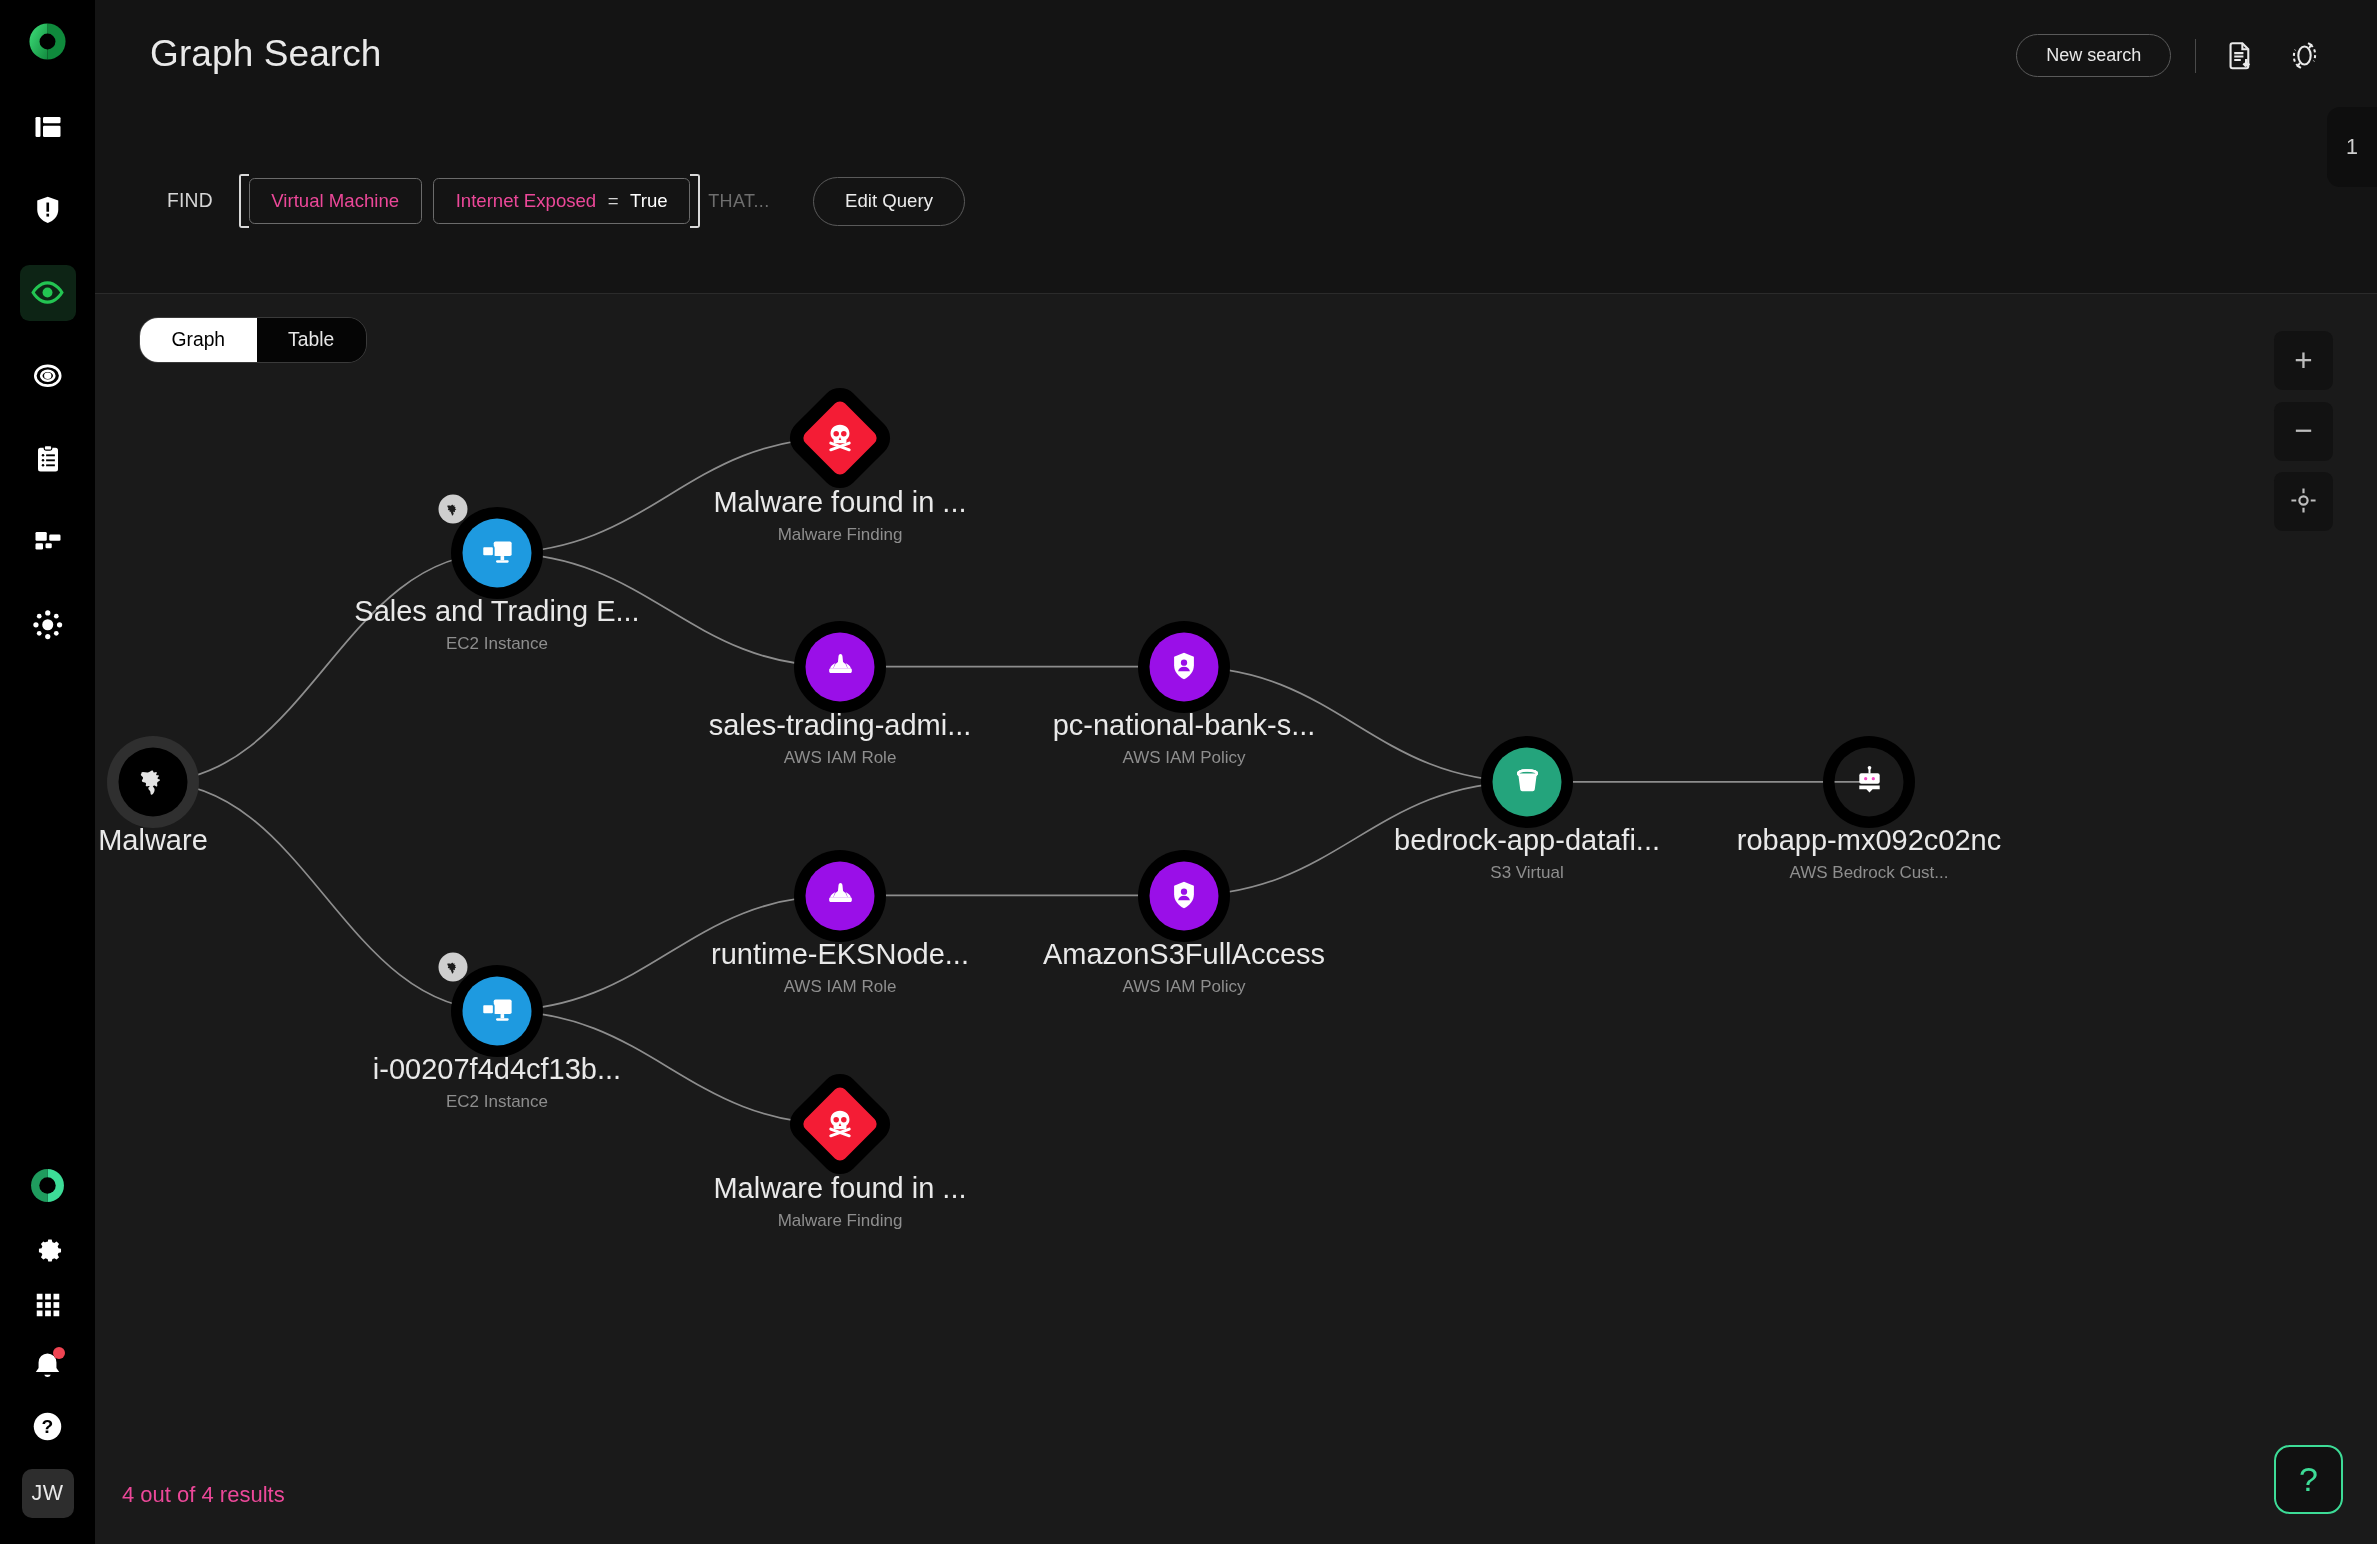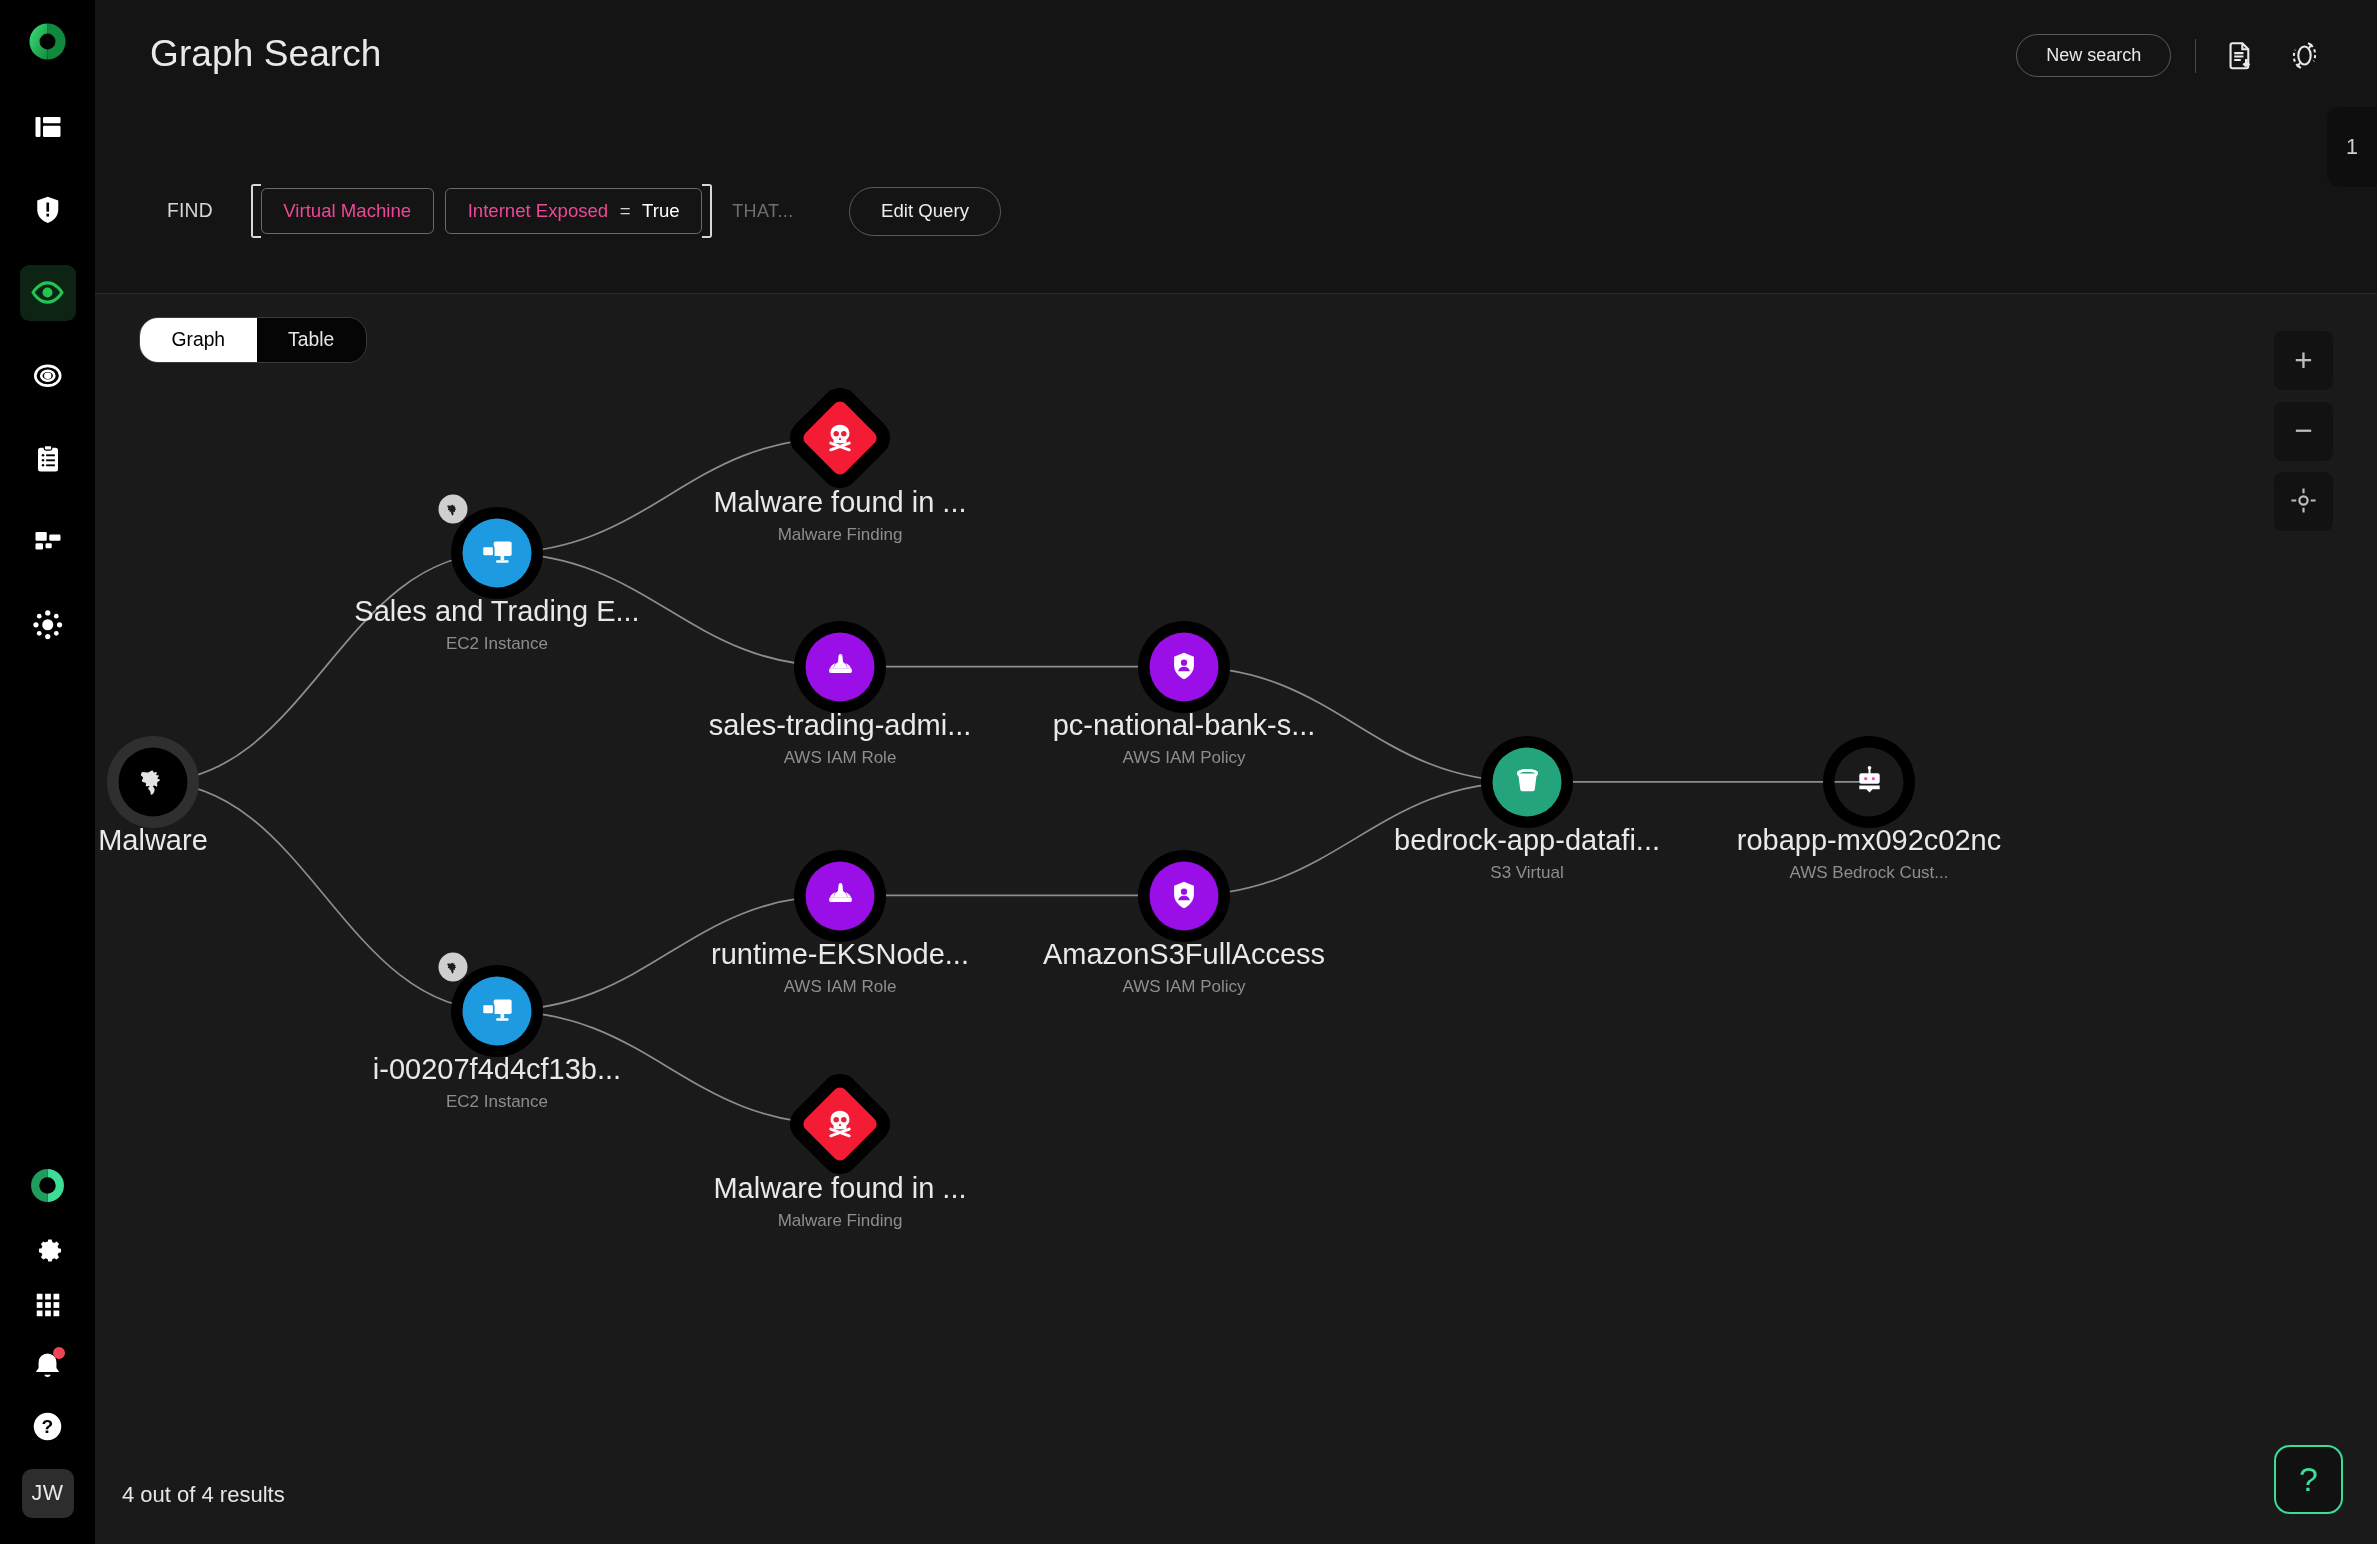--- a/index.html
+++ b/index.html
@@ -59,22 +59,22 @@
   }
   .vdiv{ width:0.7px; height:34px; background:#4a4a4a; }
   .icon-btn{ width:40px; height:40px; display:flex; align-items:center; justify-content:center; cursor:pointer; }
 
   
   .querybar{
     position:absolute; left:95px; top:129px; right:0; height:165px;
     border-bottom:0.7px solid #2b2b2b;
   }
   .qrow{
-    position:absolute; left:72px; top:55px;
-    display:flex; align-items:center; gap:12px;
+    position:absolute; left:72px; top:45px;
+    display:flex; align-items:center; gap:0px;
   }
   .find-label{ font-size:19.3px; color:#d6d6d6; margin-right:26px; letter-spacing:0.2px; }
   .chip-group{ position:relative; display:flex; align-items:center; }
   .bracket{
     width:10px; height:54px; position:relative;
   }
   .bracket.left{ border-left:2.1px solid #d8d8d8; border-top:2.1px solid #d8d8d8; border-bottom:2.1px solid #d8d8d8; border-radius:2.9px 0 0 2.9px;}
   .bracket.right{ border-right:2.1px solid #d8d8d8; border-top:2.1px solid #d8d8d8; border-bottom:2.1px solid #d8d8d8; border-radius:0 2.9px 2.9px 0;}
   .chip{
     height:46px; padding:0 21.5px; border:0.7px solid #6b6b6b; border-radius:5.7px;
@@ -124,21 +124,21 @@
   }
   .ctrl{
     width:59px; height:59px; border-radius:8.6px; background:#121212;
     display:flex; align-items:center; justify-content:center; cursor:pointer;
     color:#b9b9b9;
   }
   .ctrl .plus{ font-size:31.5px; line-height:1; color:#bdbdbd; }
   .ctrl .minus{ font-size:31.5px; line-height:1; color:#bdbdbd; }
 
   .results{
-    position:absolute; left:27px; bottom:36px; font-size:22px; color:#e5e5e5; z-index:12;
+    position:absolute; left:27px; bottom:36px; font-size:22px; color:#ec4899; z-index:12;
   }
   .help-fab{
     position:absolute; right:34px; bottom:30px; width:69px; height:69px;
     border-radius:15.7px; background:#111; border:2.1px solid #3ddc97;
     display:flex; align-items:center; justify-content:center; cursor:pointer;
     color:#3ddc97; font-size:34px; z-index:12;
   }
 
   
   #graph-svg{ position:absolute; left:0; top:0; width:100%; height:100%; }

